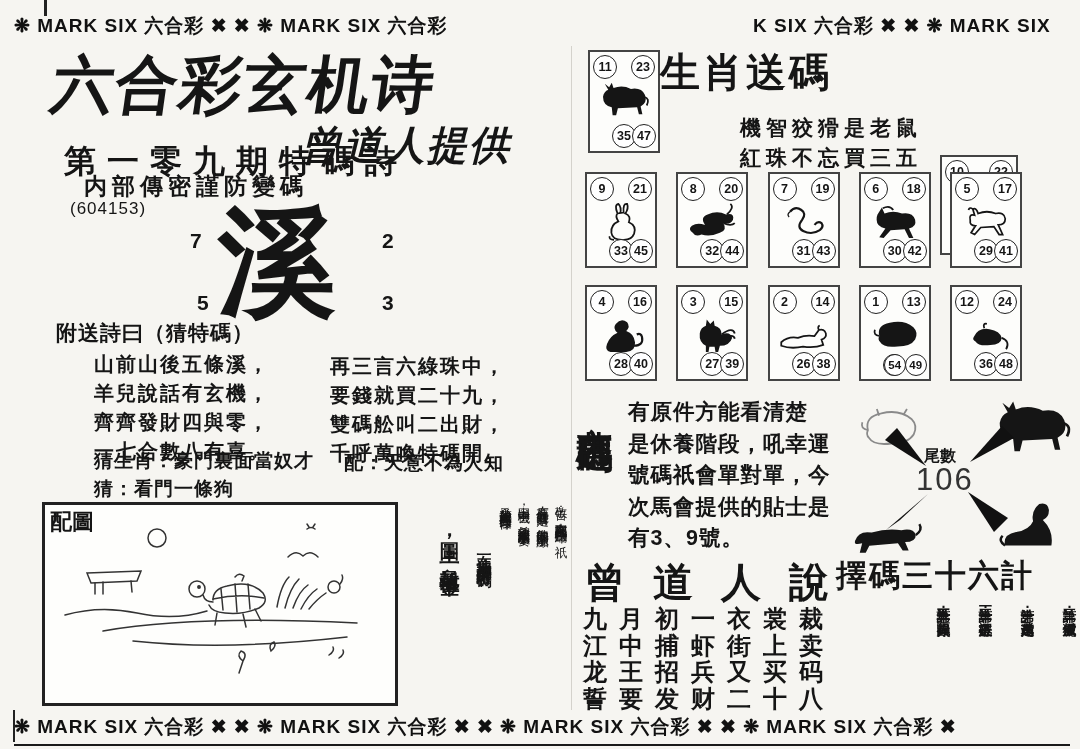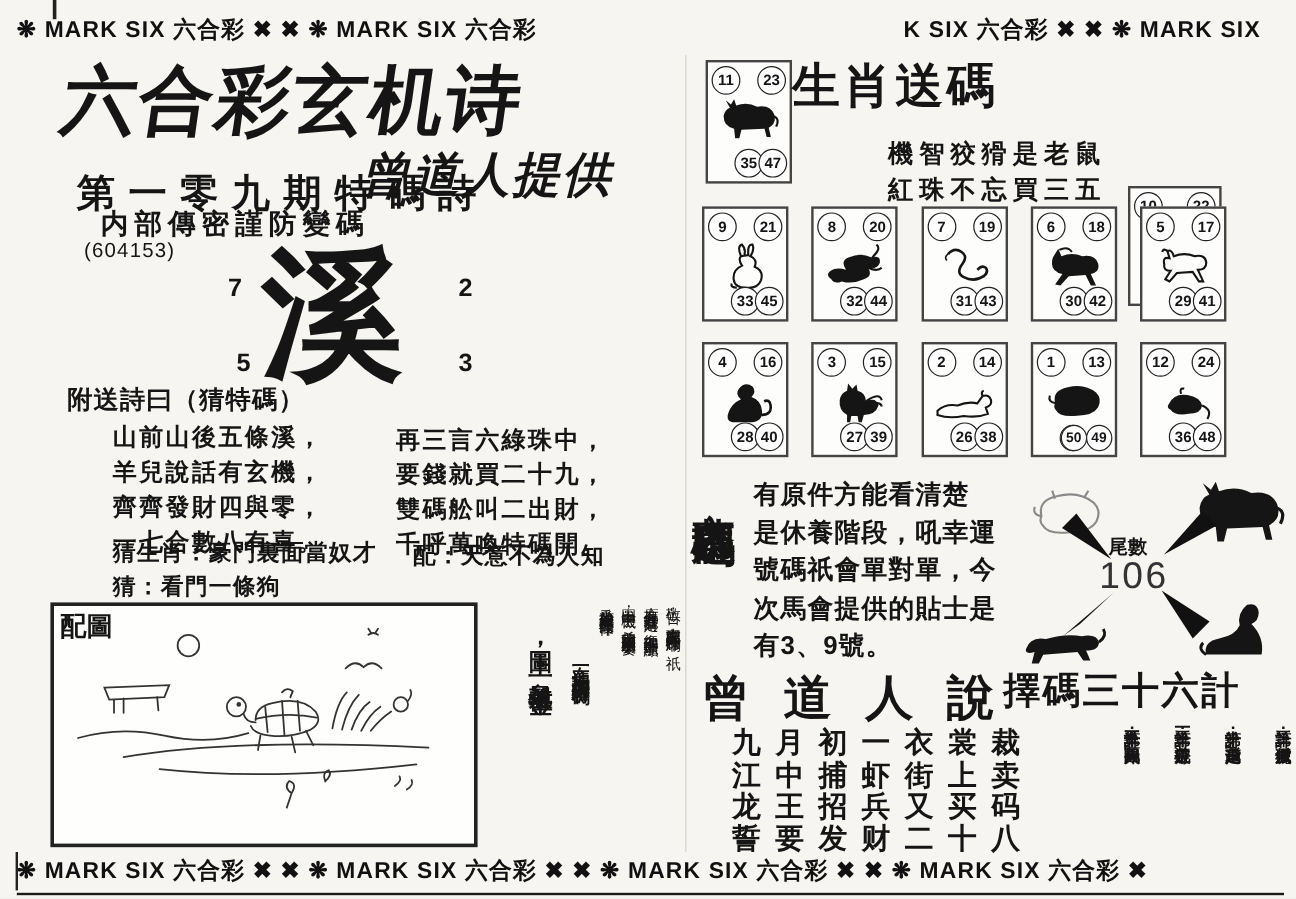--- a/index.html
+++ b/index.html
@@ -258,21 +258,21 @@
       <span class="circ br">38</span>
     </div>
     <div class="zbox">
       <span class="circ tl">1</span>
       <span class="circ tr">13</span>
       <span class="animal" style="top:24px;"><svg viewBox="0 0 64 52">
             <path fill="#151515" d="M14 27 Q11 15 26 12 Q42 8 53 17 Q59 23 55 31 Q50 39 35 39 Q19 41 15 34 Q12 31 14 27 Z"></path>
             <path d="M14 27 Q7 26 9 20" stroke="#151515" fill="none" stroke-width="2"></path>
           </svg></span>
       <span class="circ sm bl">25</span>
-      <span class="circ sm bm">50</span>
+      <span class="circ sm bm">54</span>
       <span class="circ sm br">49</span>
     </div>
     <div class="zbox">
       <span class="circ tl">12</span>
       <span class="circ tr">24</span>
       <span class="animal"><svg viewBox="0 0 64 52">
             <path fill="#151515" d="M18 26 Q23 15 36 17 Q48 19 50 27 Q49 35 37 35 Q24 37 20 31 Q16 29 18 26 Z"></path>
             <path d="M50 27 Q60 31 55 40 M30 16 Q28 10 33 11" stroke="#151515" fill="none" stroke-width="2"></path>
           </svg></span>
       <span class="circ bl">36</span>
@@ -310,21 +310,21 @@
       <polygon points="90,72 49,46 61,34" fill="#111"></polygon>
       <polygon points="134,68 166,32 178,44" fill="#111"></polygon>
       <polygon points="92,100 50,136 64,126" fill="#111"></polygon>
       <polygon points="132,98 158,138 172,124" fill="#111"></polygon>
     </svg>
     <span class="tail-label">尾數</span>
     <span class="tail-value">106</span>
   </div>
 
   <div class="abs zeng-head" style="left:585px;top:562px;">曾道人說</div>
-  <div class="abs" style="left:583px;top:606px;margin-left:27px;">
+  <div class="abs" style="left:583px;top:606px;">
     <div class="zeng-line">九月初一衣裳裁</div>
     <div class="zeng-line">江中捕虾街上卖</div>
     <div class="zeng-line">龙王招兵又买码</div>
     <div class="zeng-line">誓要发财二十八</div>
   </div>
 
   <div class="abs strat-title" style="left:836px;top:560px;">擇碼三十六計</div>
   <div class="strats">
     <div class="strat">第三計：狐假虎威</div>
     <div class="strat">第十計：遠走高飛</div>

